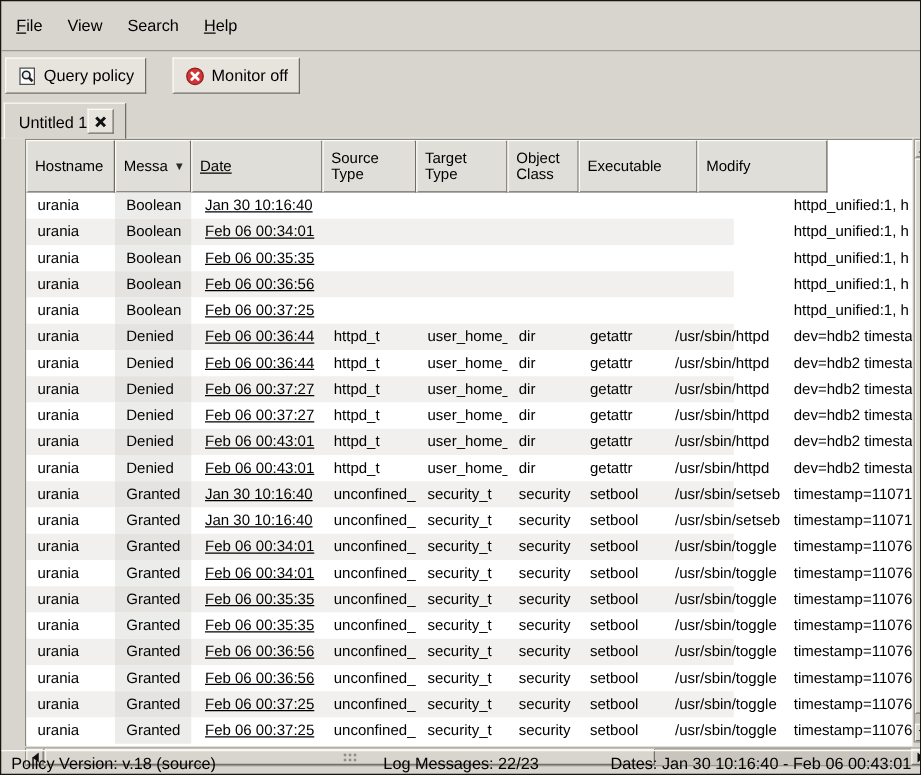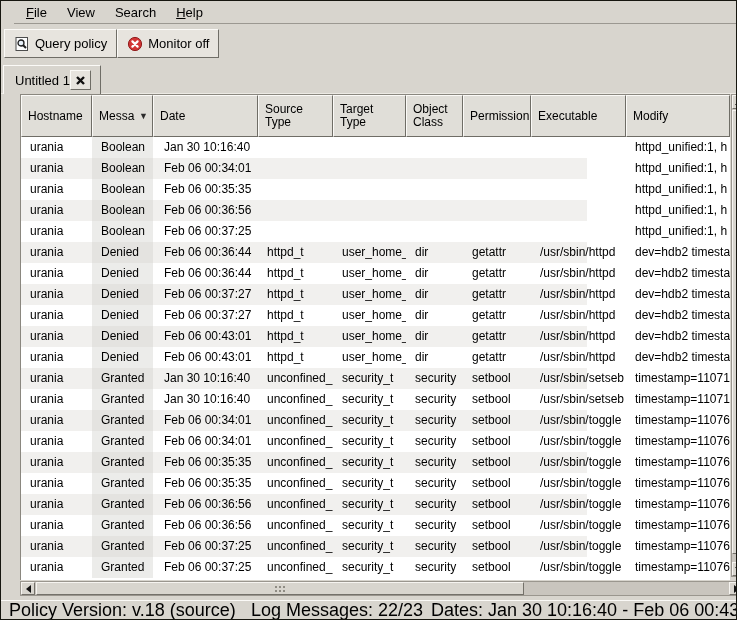--- a/index.html
+++ b/index.html
@@ -4,26 +4,26 @@
 <style>
   html,body{margin:0;padding:0;background:#ffffff;}
   *{box-sizing:border-box;}
   .window{
     width:737px;height:620px;position:relative;overflow:hidden;
     background:var(--window-bg,#d8d5ce);
     border:1px solid #16160f;
     font-family:"Liberation Sans",sans-serif;color:#000;
   }
   
-  .menubar{height:23px;display:flex;align-items:center;padding-left:2px;
-    border-bottom:1px solid #9b9891;margin-left:13px;}
+  .menubar{height:40px;display:flex;align-items:center;padding-left:2px;
+    border-bottom:1px solid #9b9891;}
   .menu-item{display:inline-block;padding:4px 10px;font-size:13px;cursor:default;}
   .menu-item.mnemonic::first-letter{text-decoration:underline;}
   
-  .toolbar{display:flex;gap:0;padding:5px 3px;height:39px;}
+  .toolbar{display:flex;gap:21px;padding:5px 3px;height:39px;}
   .tbtn{display:inline-flex;align-items:center;gap:5px;padding:0 9px;height:29px;
     font-family:"Liberation Sans",sans-serif;font-size:13px;color:#000;
     background:#e7e4de;
     border-top:1px solid #fbfaf7;border-left:1px solid #fbfaf7;
     border-right:1px solid #6f6d66;border-bottom:1px solid #6f6d66;
     cursor:default;}
   .ticon{width:16px;height:16px;display:inline-flex;flex:0 0 16px;}
   
   .tabbar{height:31px;display:flex;align-items:flex-end;padding-left:2px;position:relative;}
   .tabbar::after{content:"";position:absolute;left:0;right:0;bottom:0;height:1px;background:#eceae4;}
@@ -49,21 +49,21 @@
   .tbody{width:566px;}
   .trow{display:flex;height:21px;}
   .trow.even{background:#ffffff;}
   .trow.odd{background:var(--row-alt,#f1f0ee);}
   .tcell{flex:0 0 auto;height:21px;line-height:21px;font-size:12px;
     padding-left:9px;white-space:nowrap;overflow:hidden;}
   .trow.even .tcell.sorted{background:var(--sorted-col-even,#ececea);}
   .trow.odd  .tcell.sorted{background:var(--sorted-col-odd,#e4e3e0);}
   .col-hostname{width:71px;}
   .col-message{width:61px;}
-  .col-date{width:105px;}
+  .col-date{width:105px;text-decoration:underline;}
   .tcell.col-date{padding-left:11px;}
   .col-source{width:75px;}
   .col-target{width:73px;}
   .col-object{width:57px;}
   .col-permission{width:68px;}
   .col-executable{width:95px;}
   .col-other{width:104px;}
   
   .vscroll{position:absolute;left:711px;top:0;width:15px;height:483px;
     background:#c9c5be;border:1px solid #9a968e;}
@@ -84,23 +84,23 @@
   .arr-up{width:0;height:0;border-left:4px solid transparent;border-right:4px solid transparent;border-bottom:5px solid #111;}
   .arr-down{width:0;height:0;border-left:4px solid transparent;border-right:4px solid transparent;border-top:5px solid #111;}
   .arr-left{width:0;height:0;border-top:4px solid transparent;border-bottom:4px solid transparent;border-right:5px solid #111;}
   .arr-right{width:0;height:0;border-top:4px solid transparent;border-bottom:4px solid transparent;border-left:5px solid #111;}
   .grip-h{position:absolute;left:50%;top:50%;margin:-3px 0 0 -5px;width:2px;height:2px;background:#8f8c84;
     box-shadow:4px 0 0 #8f8c84,8px 0 0 #8f8c84,0 4px 0 #8f8c84,4px 4px 0 #8f8c84,8px 4px 0 #8f8c84;}
   .grip-v{position:absolute;left:50%;top:50%;margin:-5px 0 0 -3px;width:2px;height:2px;background:#8f8c84;
     box-shadow:4px 0 0 #8f8c84,0 4px 0 #8f8c84,4px 4px 0 #8f8c84,0 8px 0 #8f8c84,4px 8px 0 #8f8c84;}
   
   .statusbar{position:absolute;left:0;right:0;bottom:0;height:19px;display:flex;align-items:center;
-    border-top:1px solid #fbfaf7;font-size:18px;margin-top:28px;}
+    border-top:1px solid #fbfaf7;font-size:13px;margin-top:28px;}
   .sb-left{flex:0 0 250px;padding-left:8px;white-space:nowrap;overflow:hidden;}
-  .sb-mid{flex:0 0 180px;text-align:left;white-space:nowrap;}
+  .sb-mid{flex:0 0 180px;text-align:right;white-space:nowrap;}
   .sb-right{flex:1;text-align:right;padding-right:7px;white-space:nowrap;overflow:hidden;}
 </style>
 </head>
 <body>
 
 <div class="window">
 
   <div class="menubar">
     <span class="menu-item mnemonic">File</span>
     <span class="menu-item">View</span>
@@ -156,23 +156,20 @@
         </div>
         <div class="hcell col-source">
           <span class="hlabel">Source Type</span>
         </div>
         <div class="hcell col-target">
           <span class="hlabel">Target Type</span>
         </div>
         <div class="hcell col-object">
           <span class="hlabel">Object Class</span>
         </div>
-        <div class="hcell col-permission">
-          <span class="hlabel">Permission</span>
-        </div>
         <div class="hcell col-executable">
           <span class="hlabel">Executable</span>
         </div>
         <div class="hcell col-other">
           <span class="hlabel">Modify</span>
         </div>
       </div>
       <div class="tbody">
           <div class="trow even">
             <div class="tcell col-hostname">urania</div>

